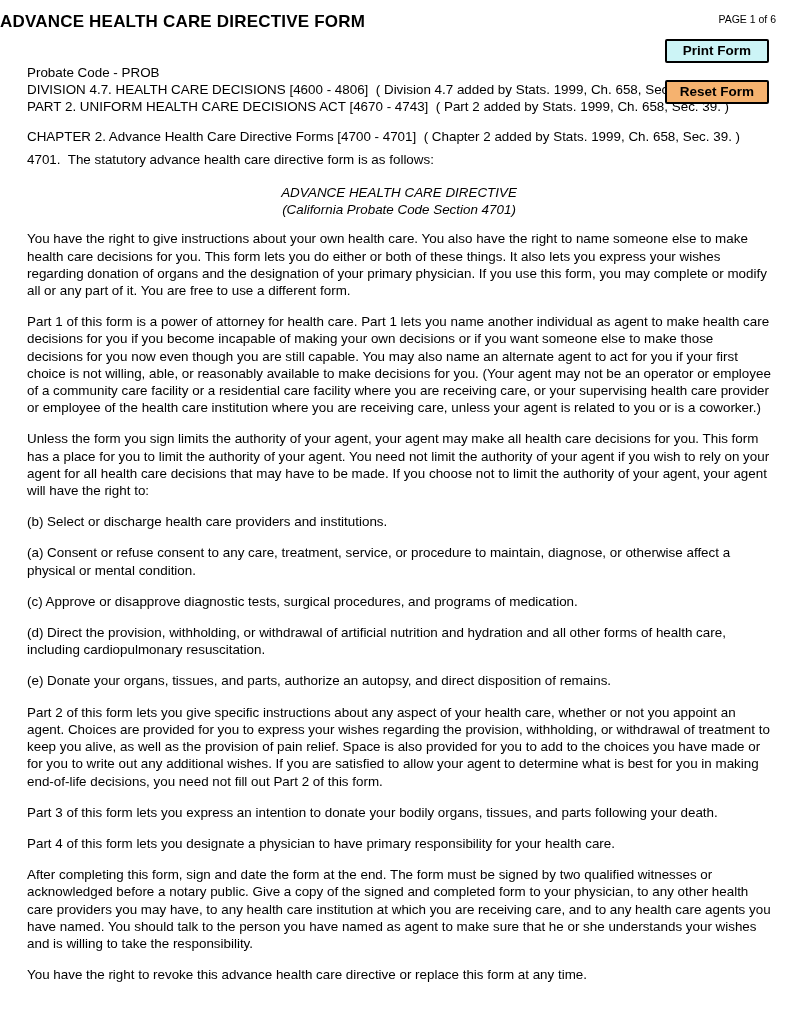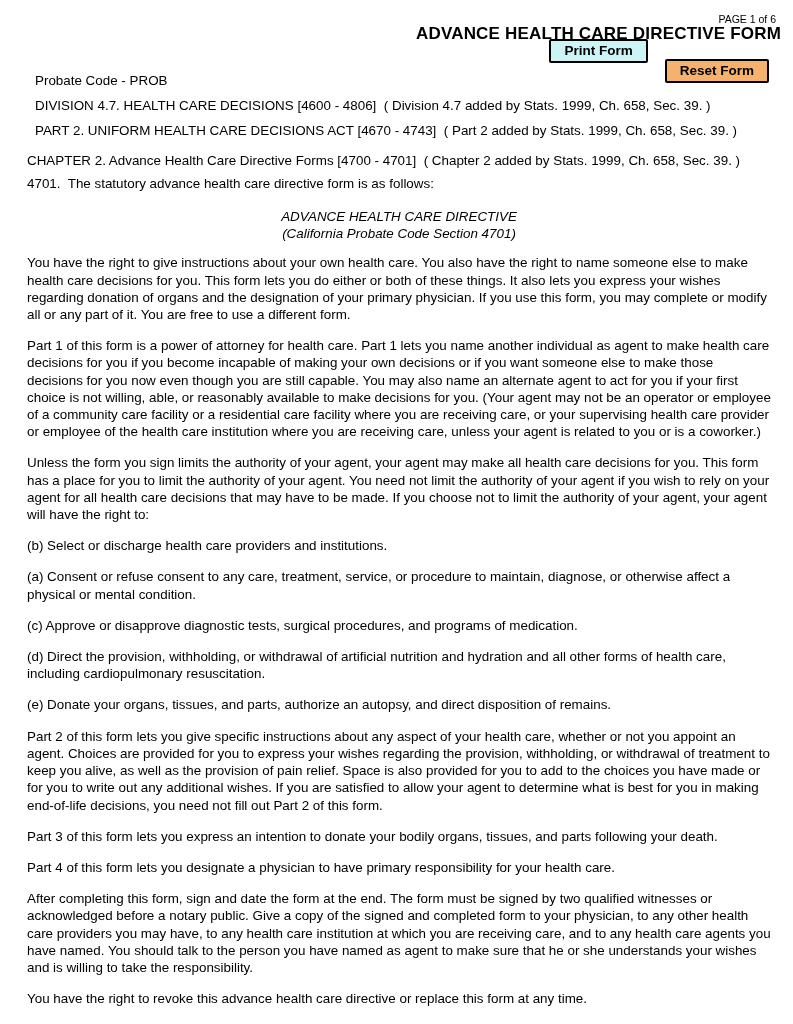--- a/index.html
+++ b/index.html
@@ -20,61 +20,62 @@
   
   .doc-header {
     position: relative;
     height: 64px;
   }
   .doc-title {
     position: absolute;
     top: 12px;
     left: 0;
     right: 0;
-    margin: 12px;
-    text-align: right;
+    margin: 0;
+    text-align: left;
     font-size: 17px;
     font-weight: bold;
     letter-spacing: 0.2px;
   }
   .page-indicator {
     position: absolute;
     top: 13px;
     right: 17px;
     font-size: 10.5px;
   }
   .button-row {
     position: absolute;
     top: 39px;
     right: 24px;
     display: flex;
     gap: 17px;
+    flex-direction: column;
   }
   .btn {
     font-family: "Liberation Sans", sans-serif;
     font-size: 13.5px;
     font-weight: bold;
     color: #000;
     border: 2px solid #000000;
     border-radius: 2px;
     height: 24px;
     padding: 0 13px;
     line-height: 20px;
     cursor: pointer;
   }
   .btn-print { background: #ccf4f6; }
-  .btn-reset { background: #f5b26f; margin-top: 20px; }
+  .btn-reset { background: #f5b26f; }
   
   .doc-body {
     padding: 0 22px 0 27px;
     font-size: 13.4px;
     line-height: 17.2px;
   }
   .statute-line {
-    margin: 8px;
+    margin: 0;
     white-space: pre-wrap;
   }
   .chapter-line {
     margin: 12px 0 0;
     white-space: pre-wrap;
   }
   .sec-line {
     margin: 6px 0 0;
     white-space: pre-wrap;
   }

